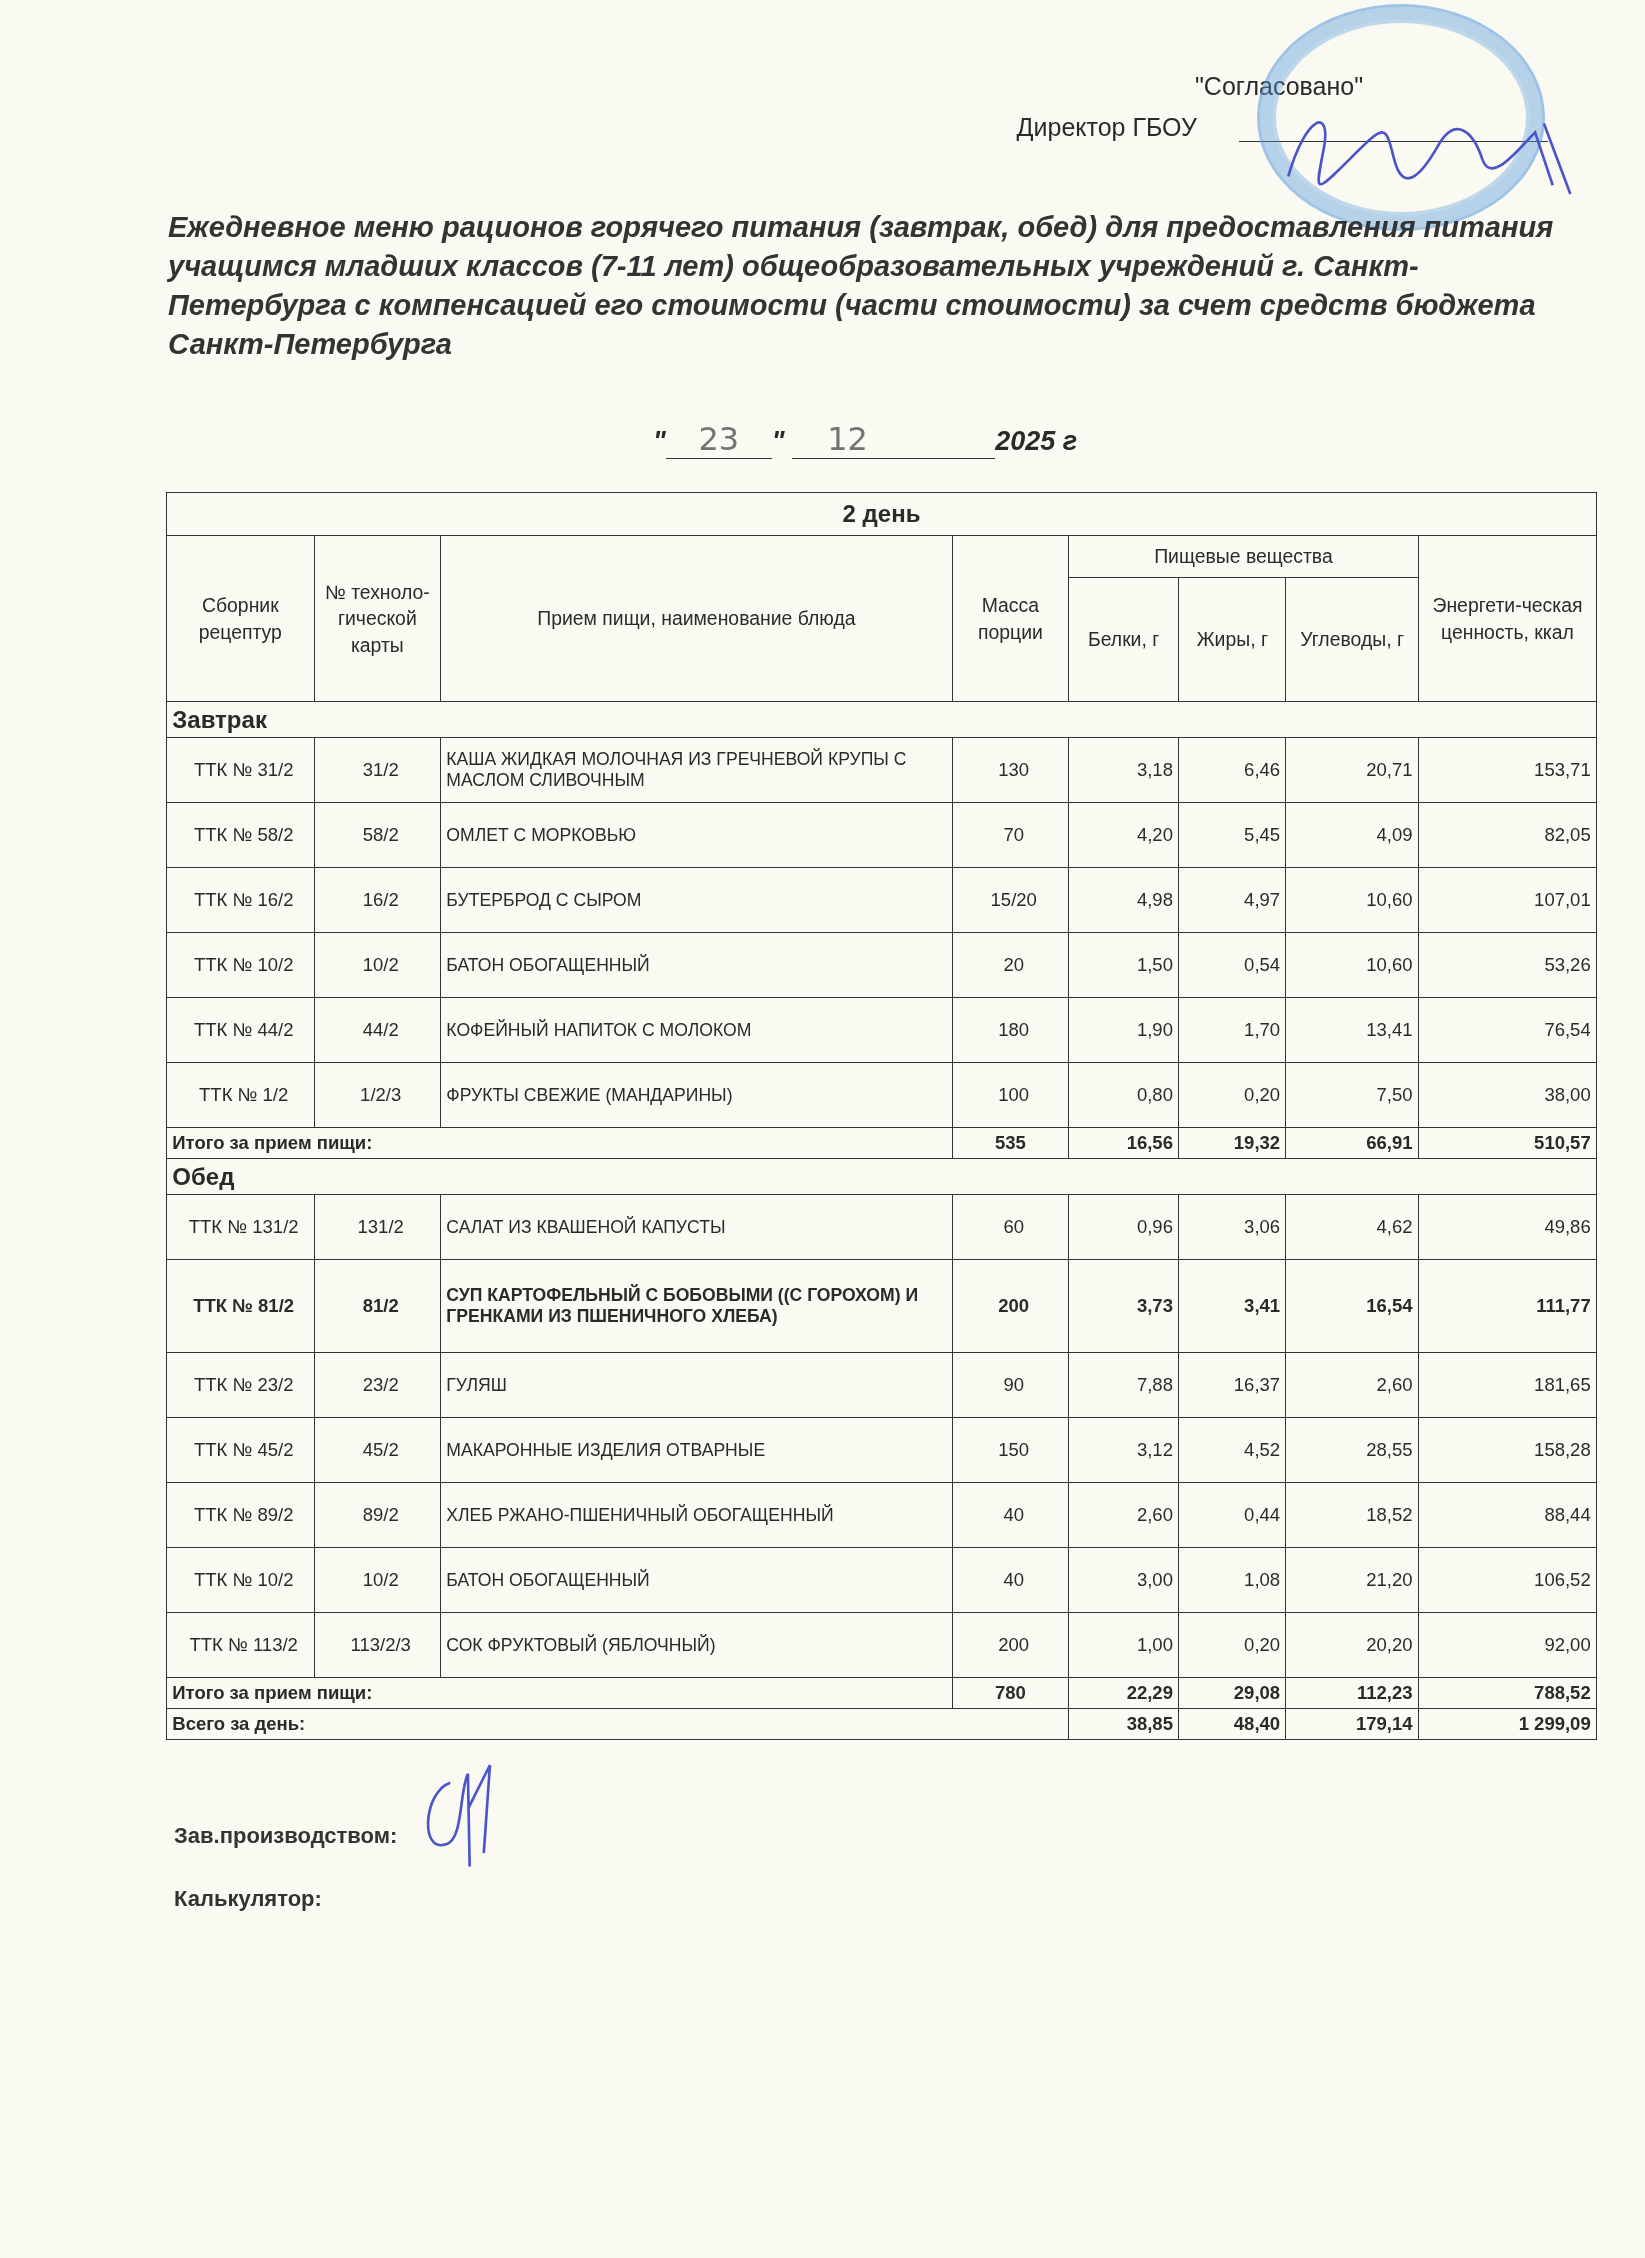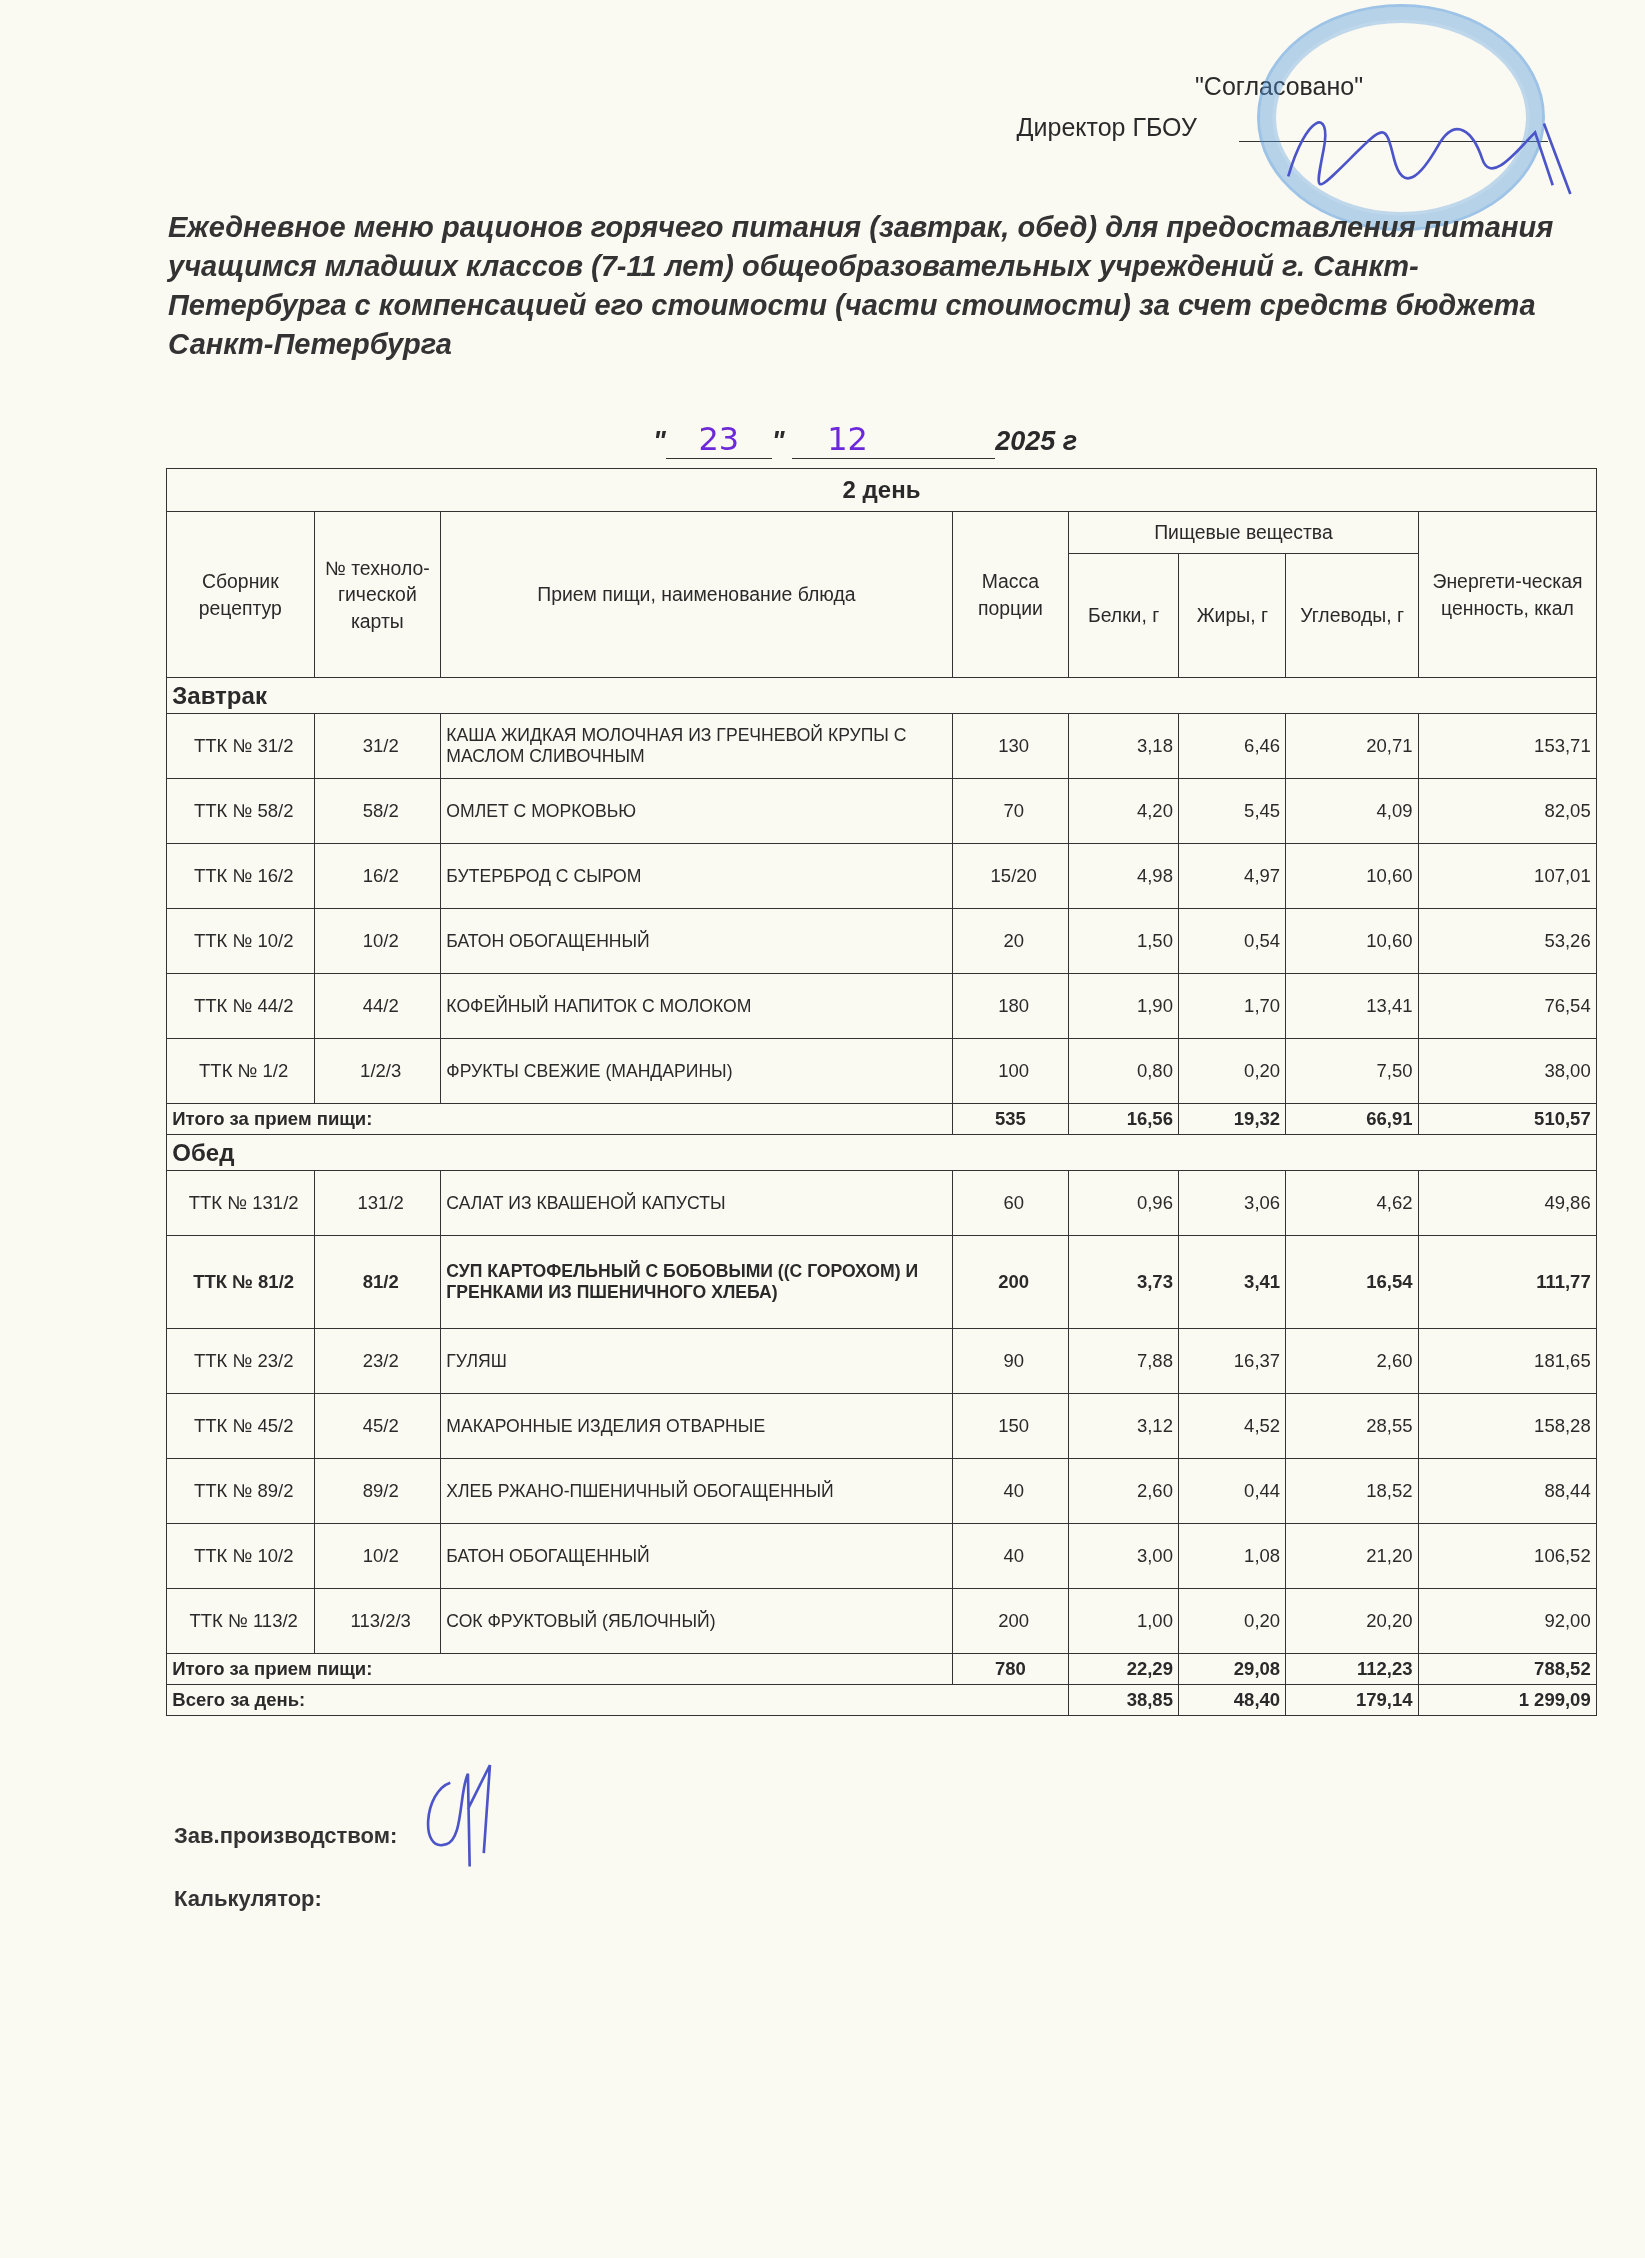--- a/index.html
+++ b/index.html
@@ -24,26 +24,26 @@
     .sig1 { position: absolute; left: 1253px; top: 97px; width: 335px; height: 106px; }
     .title {
       position: absolute; left: 168px; top: 208px; width: 1403px;
       text-align: left; font-size: 29px; line-height: 39px;
       font-weight: bold; font-style: italic; color: #333;
     }
     .date-line {
       position: absolute; left: 653px; top: 420px; font-size: 27px;
       font-weight: bold; font-style: italic; white-space: nowrap;
     }
-    .date-line .hand { color: #6d28d9; font-style: normal; font-weight: normal; font-family: "DejaVu Sans", sans-serif; font-size: 32px; }
+    .date-line .hand { color: #737373; font-style: normal; font-weight: normal; font-family: "DejaVu Sans", sans-serif; font-size: 32px; }
     .date-line .u1 { display: inline-block; width: 106px; border-bottom: 1.8px solid #333; text-align: center; }
     .date-line .u2 { display: inline-block; width: 203px; border-bottom: 1.8px solid #333; text-align: left; padding-left: 35px; box-sizing: border-box; }
 
     table.menu {
-      position: absolute; left: 166px; top: 468px; width: 1431px;
+      position: absolute; left: 166px; top: 492px; width: 1431px;
       border-collapse: collapse; table-layout: fixed;
       font-size: 18.5px;
     }
     table.menu td, table.menu th { border: 1.8px solid #333; padding: 0 5.3px; }
     table.menu th { font-weight: normal; font-size: 19.4px; line-height: 26.5px; }
     .day-row td { height: 42px; text-align: center; font-size: 24px; font-weight: bold; }
     .section-row td { height: 35px; font-size: 24px; font-weight: bold; border-bottom: 2.6px solid #333; }
     .item td { height: 64px; }
     .item td.c { text-align: center; padding-left: 12px; }
     .item td.r { text-align: right; padding-left: 48px; }

